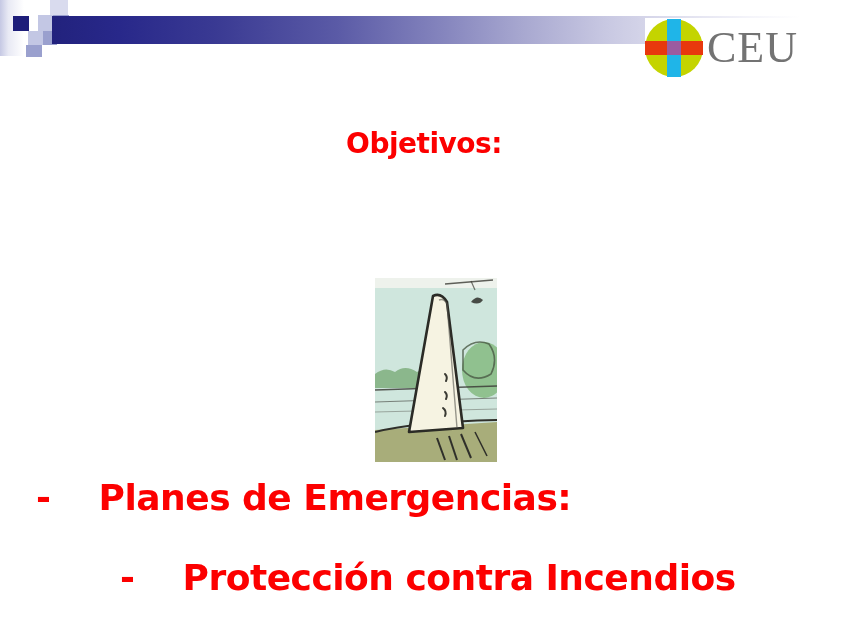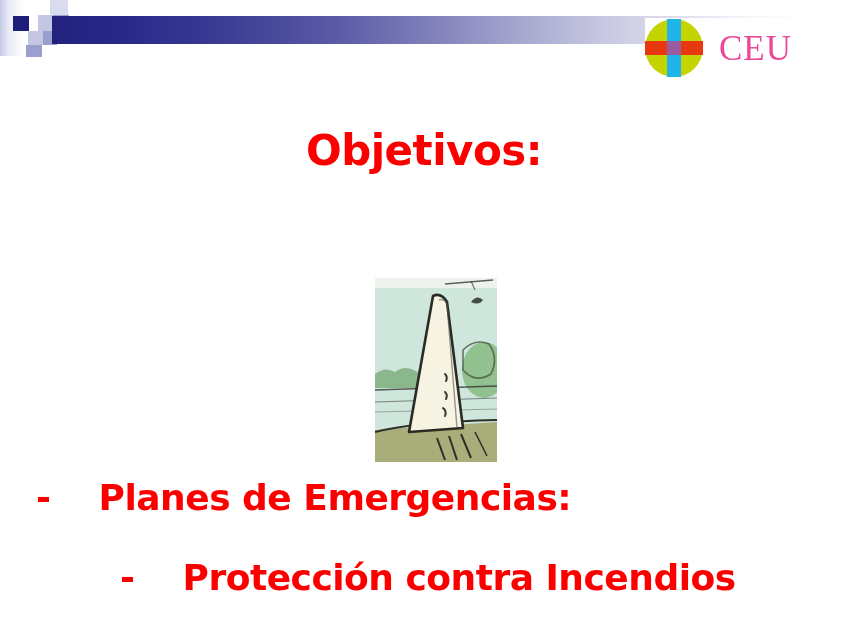--- a/index.html
+++ b/index.html
@@ -106,43 +106,43 @@
     background: #e8380d;
   }
   .logo-center {
     position: absolute;
     left: 22px; top: 22px;
     width: 14px; height: 14px;
     background: #9b5ba0;
   }
   .logo-text {
     font-family: "Liberation Serif", serif;
-    font-size: 35px;
-    color: #ec4899;
+    font-size: 44px;
+    color: #737373;
     letter-spacing: 1px;
-    margin-left: 16px;
+    margin-left: 4px;
     line-height: 1;
     white-space: nowrap;
   }
 
   
   .slide-text {
     position: absolute;
     color: #fc0000;
     font-family: "DejaVu Sans", sans-serif;
     font-weight: bold;
     white-space: pre;
     line-height: 1;
   }
   #line-title {
     left: 0;
     top: 130px;
     width: 848px;
     text-align: center;
-    font-size: 42px;
+    font-size: 28px;
     letter-spacing: -0.5px;
   }
   #line-autoproteccion {
     left: 32px;
     top: 220px;
     font-size: 40px;
     letter-spacing: -0.5px;
   }
   #line-emergencias {
     left: 36px;

